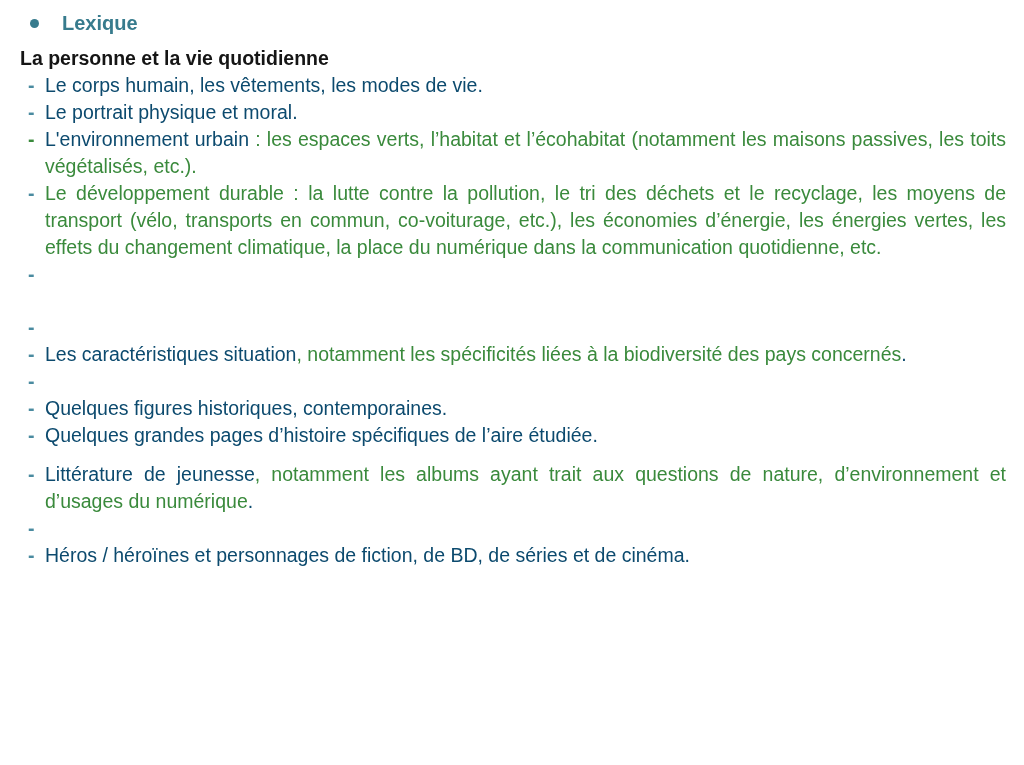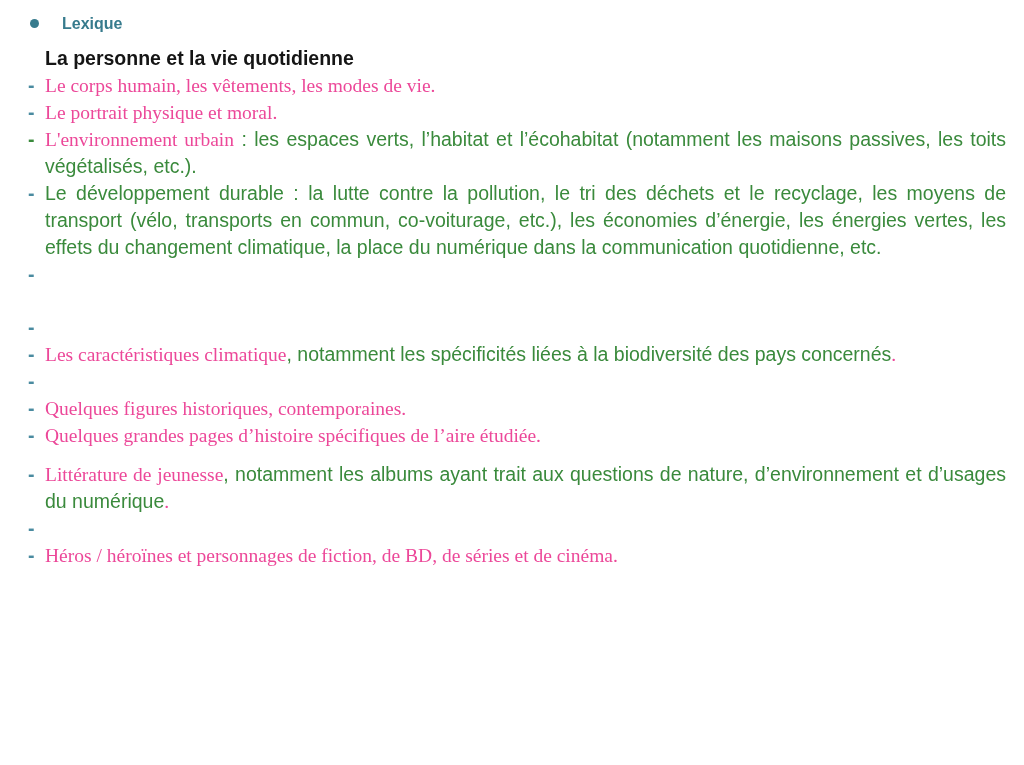--- a/index.html
+++ b/index.html
@@ -12,29 +12,28 @@
     -webkit-font-smoothing: antialiased;
   }
   .page { padding: 6px 18px 0 20px; }
 
   
   .title-row { display: flex; align-items: center; margin: 4px 0 8px 10px; }
   .bullet {
     width: 9px; height: 9px; border-radius: 50%;
     background: #377b8d; margin-right: 23px; flex: 0 0 auto;
   }
-  .doc-title { color: #377b8d; font-weight: bold; font-size: 16px; }
+  .doc-title { color: #377b8d; font-weight: bold; font-size: 20px; }
 
   
   .intro { text-align: justify; margin: 0 0 14px 0; }
 
   
   .section-heading {
     font-weight: bold;
-    margin-left: 25px;
     text-align: justify;
   }
   .sec1 { margin-top: 0; }
   .sec2 { margin-top: 26px; }
   .sec3 { margin-top: 12px; }
 
   .list { margin: 0; }
   .item {
     position: relative;
     padding-left: 25px;
@@ -42,21 +41,21 @@
     text-align: justify;
     min-height: 27px;
   }
   .dash {
     position: absolute; left: 8px; top: 0;
     font-weight: bold;
   }
   .dash-teal { color: #4a8ba0; }
   .dash-green { color: #3a8a3c; }
 
-  .seg-black { color: #ec4899; font-family: Liberation Serif, serif; }
+  .seg-black { color: #0c4a6e; }
   .seg-green { color: #3a8a3c; }
 </style>
 </head>
 <body>
 
 <div class="page">
 
   <div class="title-row">
     <span class="bullet"></span>
     <span class="doc-title">Lexique</span>
@@ -88,21 +87,21 @@
     </div>
   </div>
 
   <div class="section sec2">
     <div class="list">
       <div class="item">
         <span class="dash dash-teal">-</span>
       </div>
       <div class="item">
         <span class="dash dash-teal">-</span>
-        <span class="seg-black">Les caractéristiques climatique</span><span class="seg-green">, notamment les spécificités liées à la biodiversité des pays concernés</span><span class="seg-black">.</span>
+        <span class="seg-black">Les caractéristiques situation</span><span class="seg-green">, notamment les spécificités liées à la biodiversité des pays concernés</span><span class="seg-black">.</span>
       </div>
       <div class="item">
         <span class="dash dash-teal">-</span>
       </div>
       <div class="item">
         <span class="dash dash-teal">-</span>
         <span class="seg-black">Quelques figures historiques, contemporaines.</span>
       </div>
       <div class="item">
         <span class="dash dash-teal">-</span>

